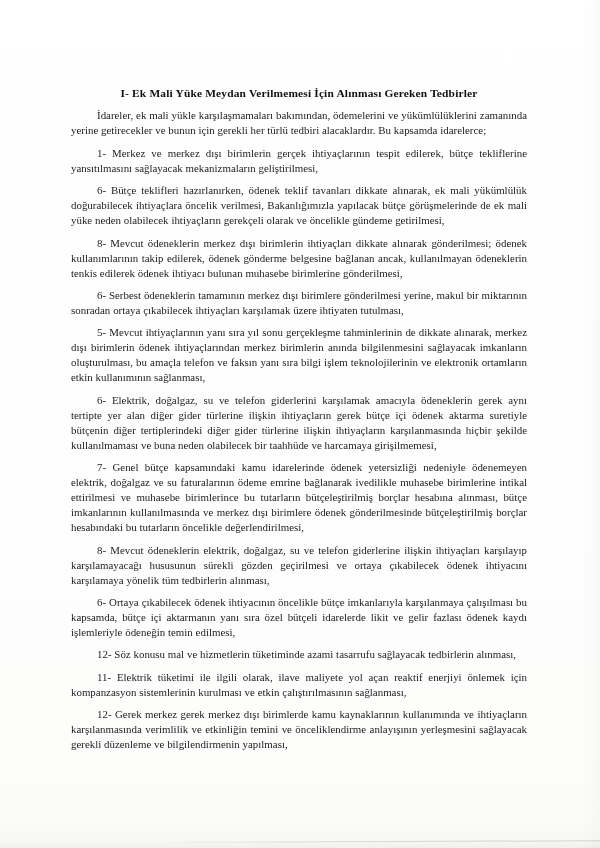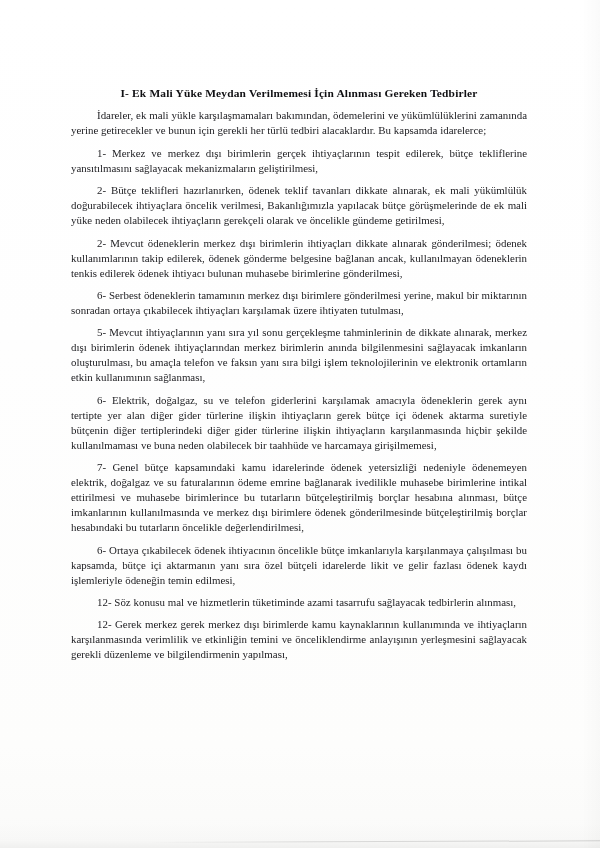--- a/index.html
+++ b/index.html
@@ -97,28 +97,30 @@
 
 <div id="page">
 
   <div id="text-block">
 
     <h1 id="doc-heading">I- Ek Mali Yüke Meydan Verilmemesi İçin Alınması Gereken Tedbirler</h1>
 
     <p class="para">İdareler, ek mali yükle karşılaşmamaları bakımından, ödemelerini ve yükümlülüklerini zamanında yerine getirecekler ve bunun için gerekli her türlü tedbiri alacaklardır. Bu kapsamda idarelerce;</p>
 
     <p class="para">1- Merkez ve merkez dışı birimlerin gerçek ihtiyaçlarının tespit edilerek, bütçe tekliflerine yansıtılmasını sağlayacak mekanizmaların geliştirilmesi,</p>
-    <p class="para">2- Bütçe teklifleri hazırlanırken, ödenek teklif tavanları dikkate alınarak, ek mali yükümlülük doğurabilecek ihtiyaçlara öncelik verilmesi, Bakanlığımızla yapılacak bütçe görüşmelerinde de ek mali yüke neden olabilecek ihtiyaçların gerekçeli olarak ve öncelikle gündeme getirilmesi,</p>
-    <p class="para">2- Mevcut ödeneklerin merkez dışı birimlerin ihtiyaçları dikkate alınarak gönderilmesi; ödenek kullanımlarının takip edilerek, ödenek gönderme belgesine bağlanan ancak, kullanılmayan ödeneklerin tenkis edilerek ödenek ihtiyacı bulunan muhasebe birimlerine gönderilmesi,</p>
+    <p class="para">6- Bütçe teklifleri hazırlanırken, ödenek teklif tavanları dikkate alınarak, ek mali yükümlülük doğurabilecek ihtiyaçlara öncelik verilmesi, Bakanlığımızla yapılacak bütçe görüşmelerinde de ek mali yüke neden olabilecek ihtiyaçların gerekçeli olarak ve öncelikle gündeme getirilmesi,</p>
+    <p class="para">8- Mevcut ödeneklerin merkez dışı birimlerin ihtiyaçları dikkate alınarak gönderilmesi; ödenek kullanımlarının takip edilerek, ödenek gönderme belgesine bağlanan ancak, kullanılmayan ödeneklerin tenkis edilerek ödenek ihtiyacı bulunan muhasebe birimlerine gönderilmesi,</p>
     <p class="para">6- Serbest ödeneklerin tamamının merkez dışı birimlere gönderilmesi yerine, makul bir miktarının sonradan ortaya çıkabilecek ihtiyaçları karşılamak üzere ihtiyaten tutulması,</p>
     <p class="para">5- Mevcut ihtiyaçlarının yanı sıra yıl sonu gerçekleşme tahminlerinin de dikkate alınarak, merkez dışı birimlerin ödenek ihtiyaçlarından merkez birimlerin anında bilgilenmesini sağlayacak imkanların oluşturulması, bu amaçla telefon ve faksın yanı sıra bilgi işlem teknolojilerinin ve elektronik ortamların etkin kullanımının sağlanması,</p>
     <p class="para">6- Elektrik, doğalgaz, su ve telefon giderlerini karşılamak amacıyla ödeneklerin gerek aynı tertipte yer alan diğer gider türlerine ilişkin ihtiyaçların gerek bütçe içi ödenek aktarma suretiyle bütçenin diğer tertiplerindeki diğer gider türlerine ilişkin ihtiyaçların karşılanmasında hiçbir şekilde kullanılmaması ve buna neden olabilecek bir taahhüde ve harcamaya girişilmemesi,</p>
     <p class="para">7- Genel bütçe kapsamındaki kamu idarelerinde ödenek yetersizliği nedeniyle ödenemeyen elektrik, doğalgaz ve su faturalarının ödeme emrine bağlanarak ivedilikle muhasebe birimlerine intikal ettirilmesi ve muhasebe birimlerince bu tutarların bütçeleştirilmiş borçlar hesabına alınması, bütçe imkanlarının kullanılmasında ve merkez dışı birimlere ödenek gönderilmesinde bütçeleştirilmiş borçlar hesabındaki bu tutarların öncelikle değerlendirilmesi,</p>
+    <p class="para">8- Mevcut ödeneklerin elektrik, doğalgaz, su ve telefon giderlerine ilişkin ihtiyaçları karşılayıp karşılamayacağı hususunun sürekli gözden geçirilmesi ve ortaya çıkabilecek ödenek ihtiyacını karşılamaya yönelik tüm tedbirlerin alınması,</p>
     <p class="para">6- Ortaya çıkabilecek ödenek ihtiyacının öncelikle bütçe imkanlarıyla karşılanmaya çalışılması bu kapsamda, bütçe içi aktarmanın yanı sıra özel bütçeli idarelerde likit ve gelir fazlası ödenek kaydı işlemleriyle ödeneğin temin edilmesi,</p>
     <p class="para">12- Söz konusu mal ve hizmetlerin tüketiminde azami tasarrufu sağlayacak tedbirlerin alınması,</p>
+    <p class="para">11- Elektrik tüketimi ile ilgili olarak, ilave maliyete yol açan reaktif enerjiyi önlemek için kompanzasyon sistemlerinin kurulması ve etkin çalıştırılmasının sağlanması,</p>
     <p class="para">12- Gerek merkez gerek merkez dışı birimlerde kamu kaynaklarının kullanımında ve ihtiyaçların karşılanmasında verimlilik ve etkinliğin temini ve önceliklendirme anlayışının yerleşmesini sağlayacak gerekli düzenleme ve bilgilendirmenin yapılması,</p>
 
   </div>
 
   <div id="scan-shadow-right"></div>
   <div id="scan-shadow-bottom"></div>
   <div id="scan-edge-line"></div>
 
 </div>
 

